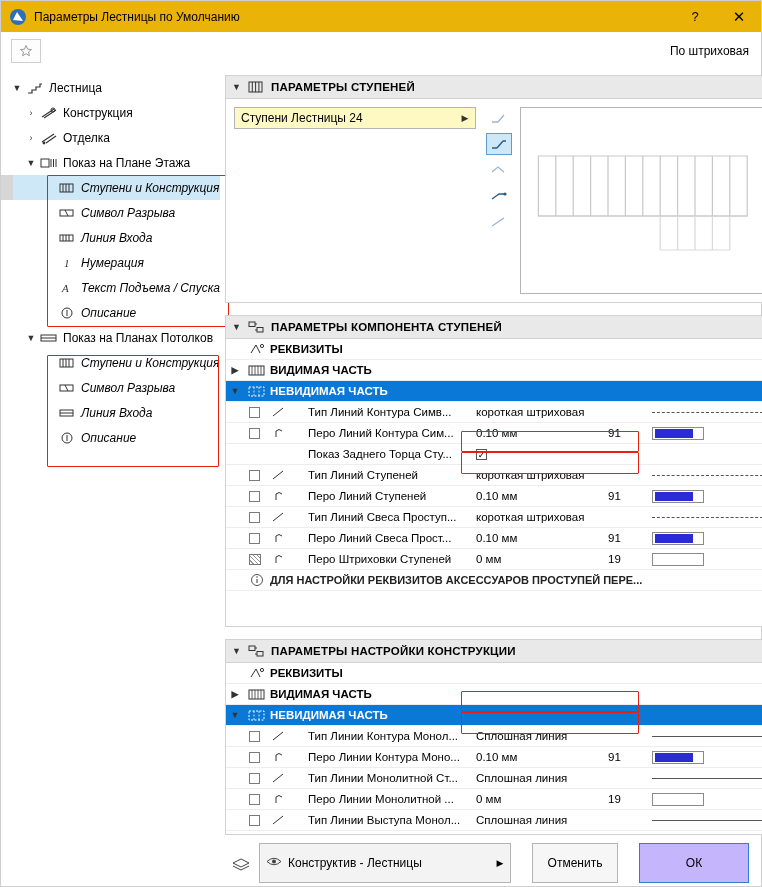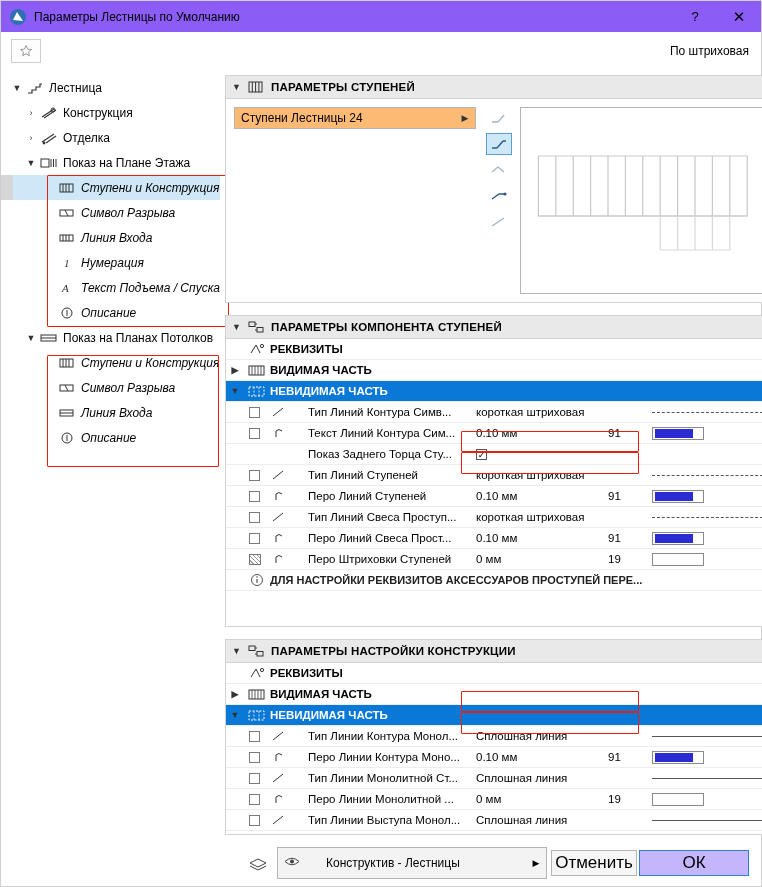--- a/index.html
+++ b/index.html
@@ -17,21 +17,21 @@
     width: 762px; height: 887px;
     border: 1px solid #cfcfcf;
     background: #ffffff;
   }
 
   
   .titlebar {
     height: 32px;
     display: flex;
     align-items: center;
-    background: #8b5cf6;
+    background: #eab308;
     border-bottom: 1px solid #ffffff;
     padding-left: 8px;
   }
   .titlebar .app-icon {
     width: 18px; height: 18px;
     margin-right: 7px;
     flex: 0 0 auto;
   }
   .titlebar .title-text {
     font-size: 12px;
@@ -155,21 +155,21 @@
     border: 1px solid #d2d2d2;
     border-top: none;
     height: 204px;
     display: flex;
     padding: 8px;
     background: #fff;
   }
   .combo {
     width: 242px; height: 22px;
     border: 1px solid #b4b4b4;
-    background: #fdba74;
+    background: #fef9c3;
     display: flex; align-items: center;
     font-size: 12px;
     padding-left: 6px;
   }
   .combo .arrowbox {
     margin-left: auto;
     width: 20px; height: 20px;
     display: flex; align-items: center; justify-content: center;
     font-size: 9px; color: #333;
   }
@@ -324,43 +324,42 @@
     align-items: center;
     padding: 0 12px 0 8px;
     background: #ffffff;
   }
   .footer .fav2 {
     width: 26px; height: 22px;
     display: flex; align-items: center; justify-content: center;
     margin-right: 6px;
   }
   .footer .fcombo {
-    width: 270px; height: 32px;
+    width: 270px; height: 40px;
     border: 1px solid #b4b4b4;
     background: #f3f3f3;
     display: flex; align-items: center;
     padding-left: 6px;
     font-size: 12px;
-    gap: 20px;
   }
   .footer .fcombo .eye { margin-right: 6px; }
   .footer .fcombo .arrowbox {
     margin-left: auto; width: 20px;
     display: flex; align-items: center; justify-content: center;
     font-size: 9px;
   }
   .footer .fspacer { flex: 1 1 auto; }
   .btn {
-    height: 26px;
+    height: 40px;
     min-width: 86px;
     border: 1px solid #b4b4b4;
     background: #f6f6f6;
-    font-size: 17px;
-    display: flex; align-items: center; justify-content: center;
-    margin-left: 2px;
+    font-size: 12px;
+    display: flex; align-items: center; justify-content: center;
+    margin-left: 21px;
   }
   .btn.primary {
     border: 1px solid #2f7fd1;
     background: #c4b5fd;
     min-width: 110px;
   }
 </style>
 </head>
 <body>
 
@@ -704,21 +703,21 @@
           <div class="row">
             <span class="c-twist"></span>
             <span class="c-check">
                 <i class="chk"></i>
               </span>
             <span class="c-icon">
               <svg width="16" height="12" viewBox="0 0 16 12">
                   <path d="M5 10 v-6 M5 4 q3 -3 6 0" stroke="#333" stroke-width="1" fill="none"></path>
                 </svg>
             </span>
-            <span class="c-name">Текст Линий Контура Сим...</span>
+            <span class="c-name">Перо Линий Контура Сим...</span>
             <span class="c-val">0.10 мм</span>
             <span class="c-num">91</span>
             <span class="c-swatch">
                 <span class="swatch">
                   <i class="pen"></i>
                 </span>
               </span>
           </div>
 
           <div class="row">

